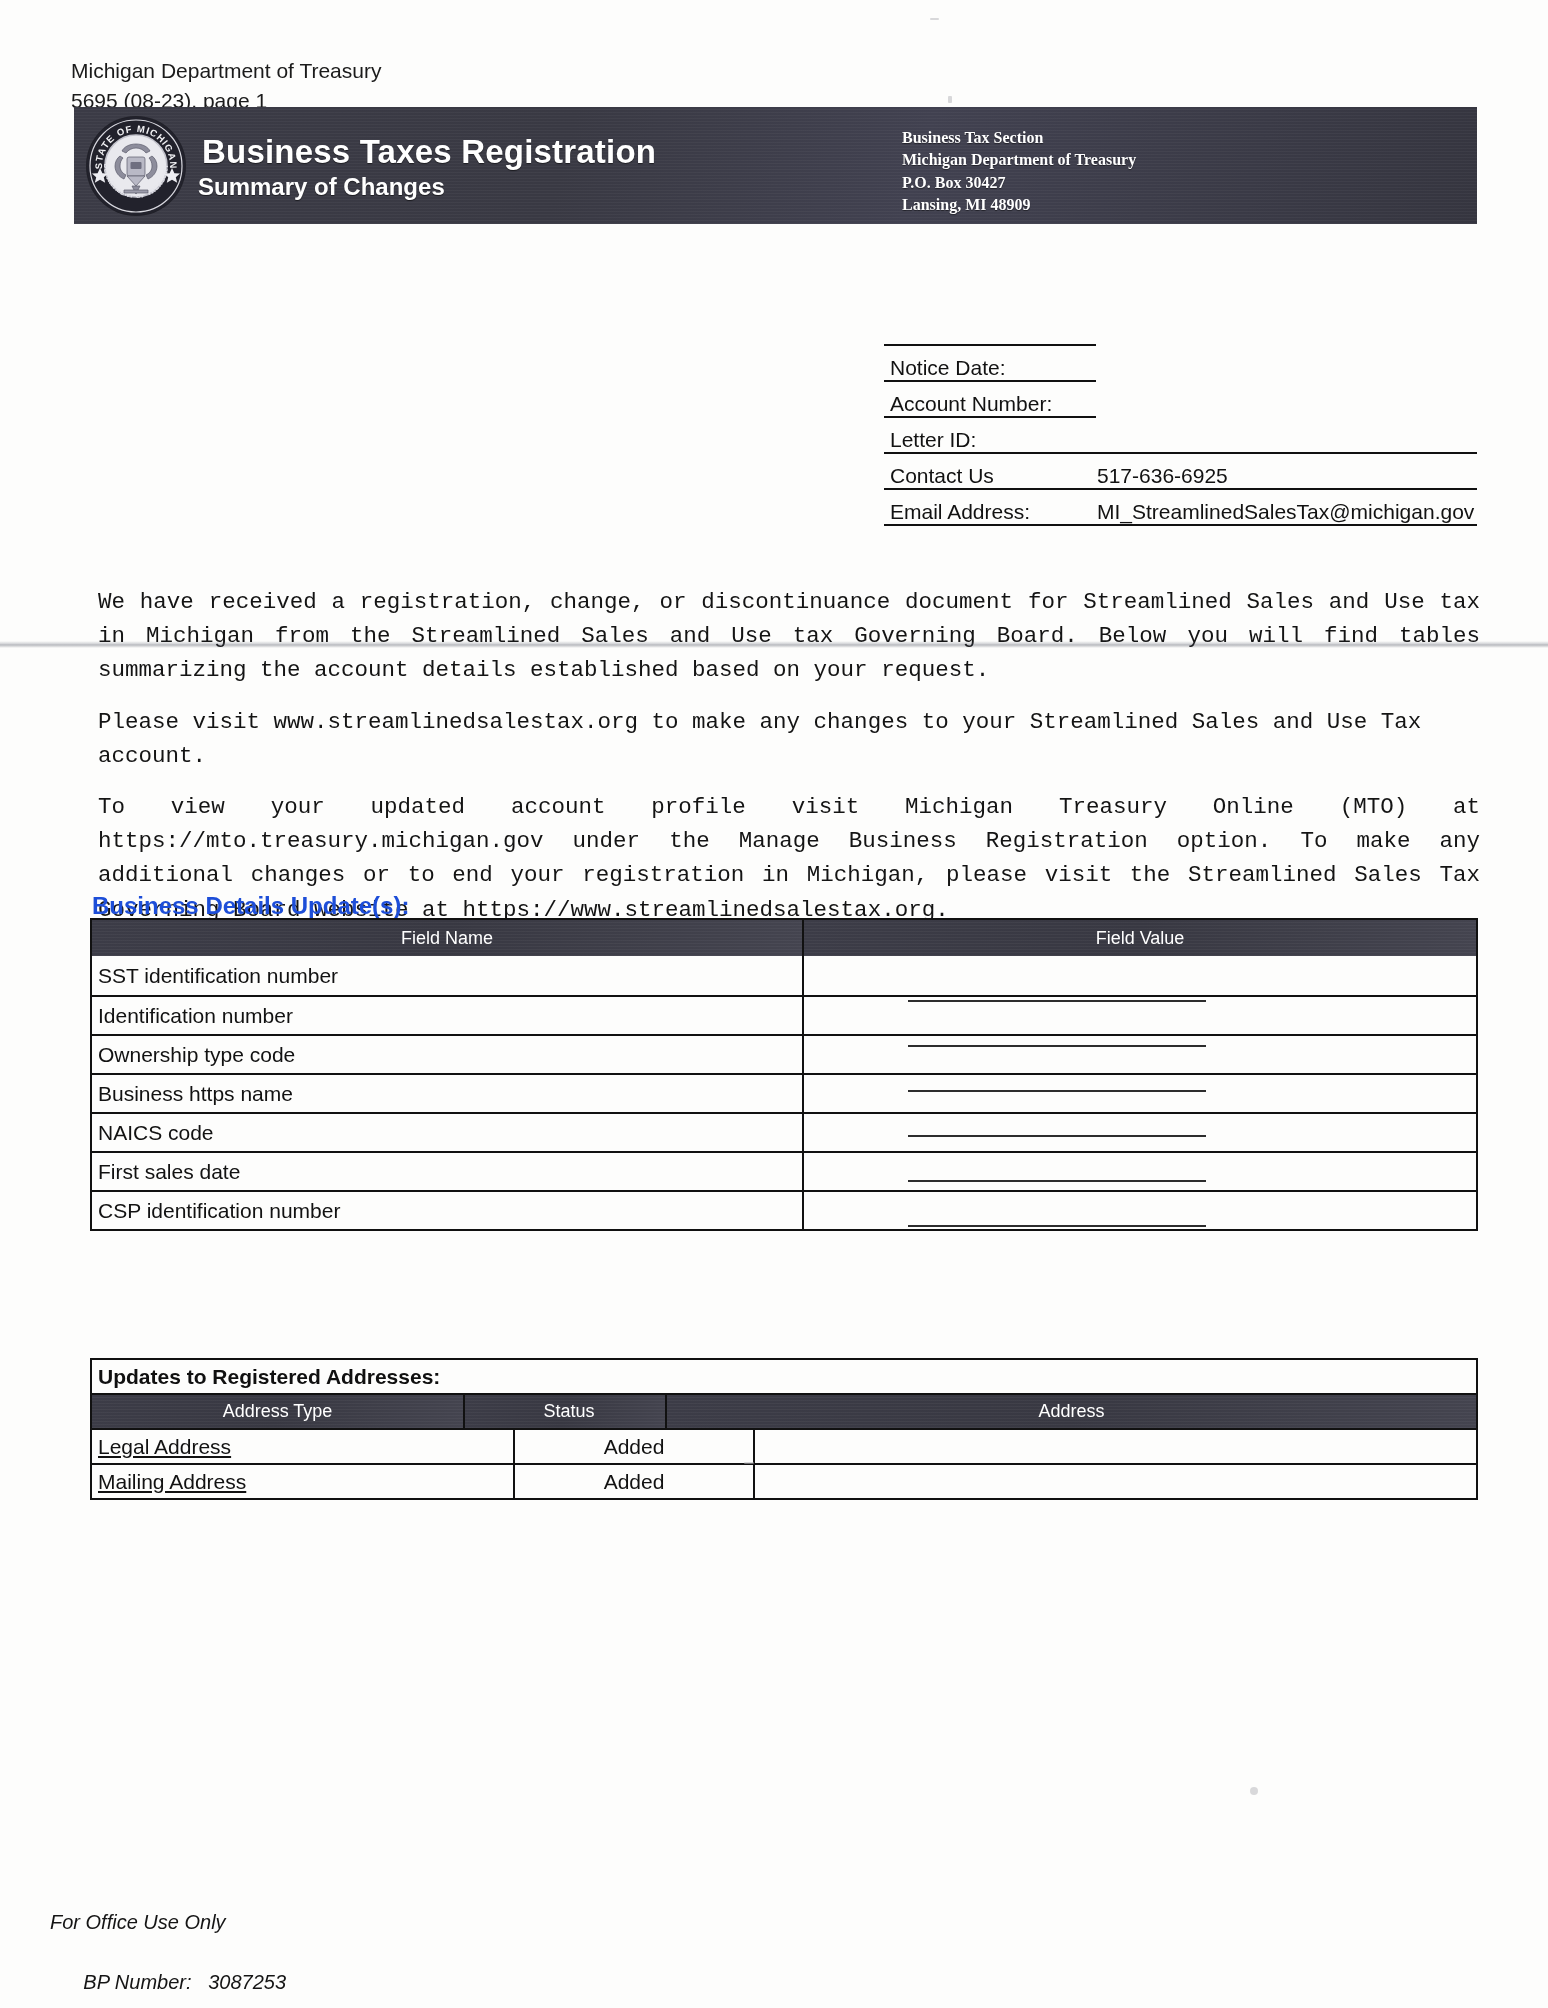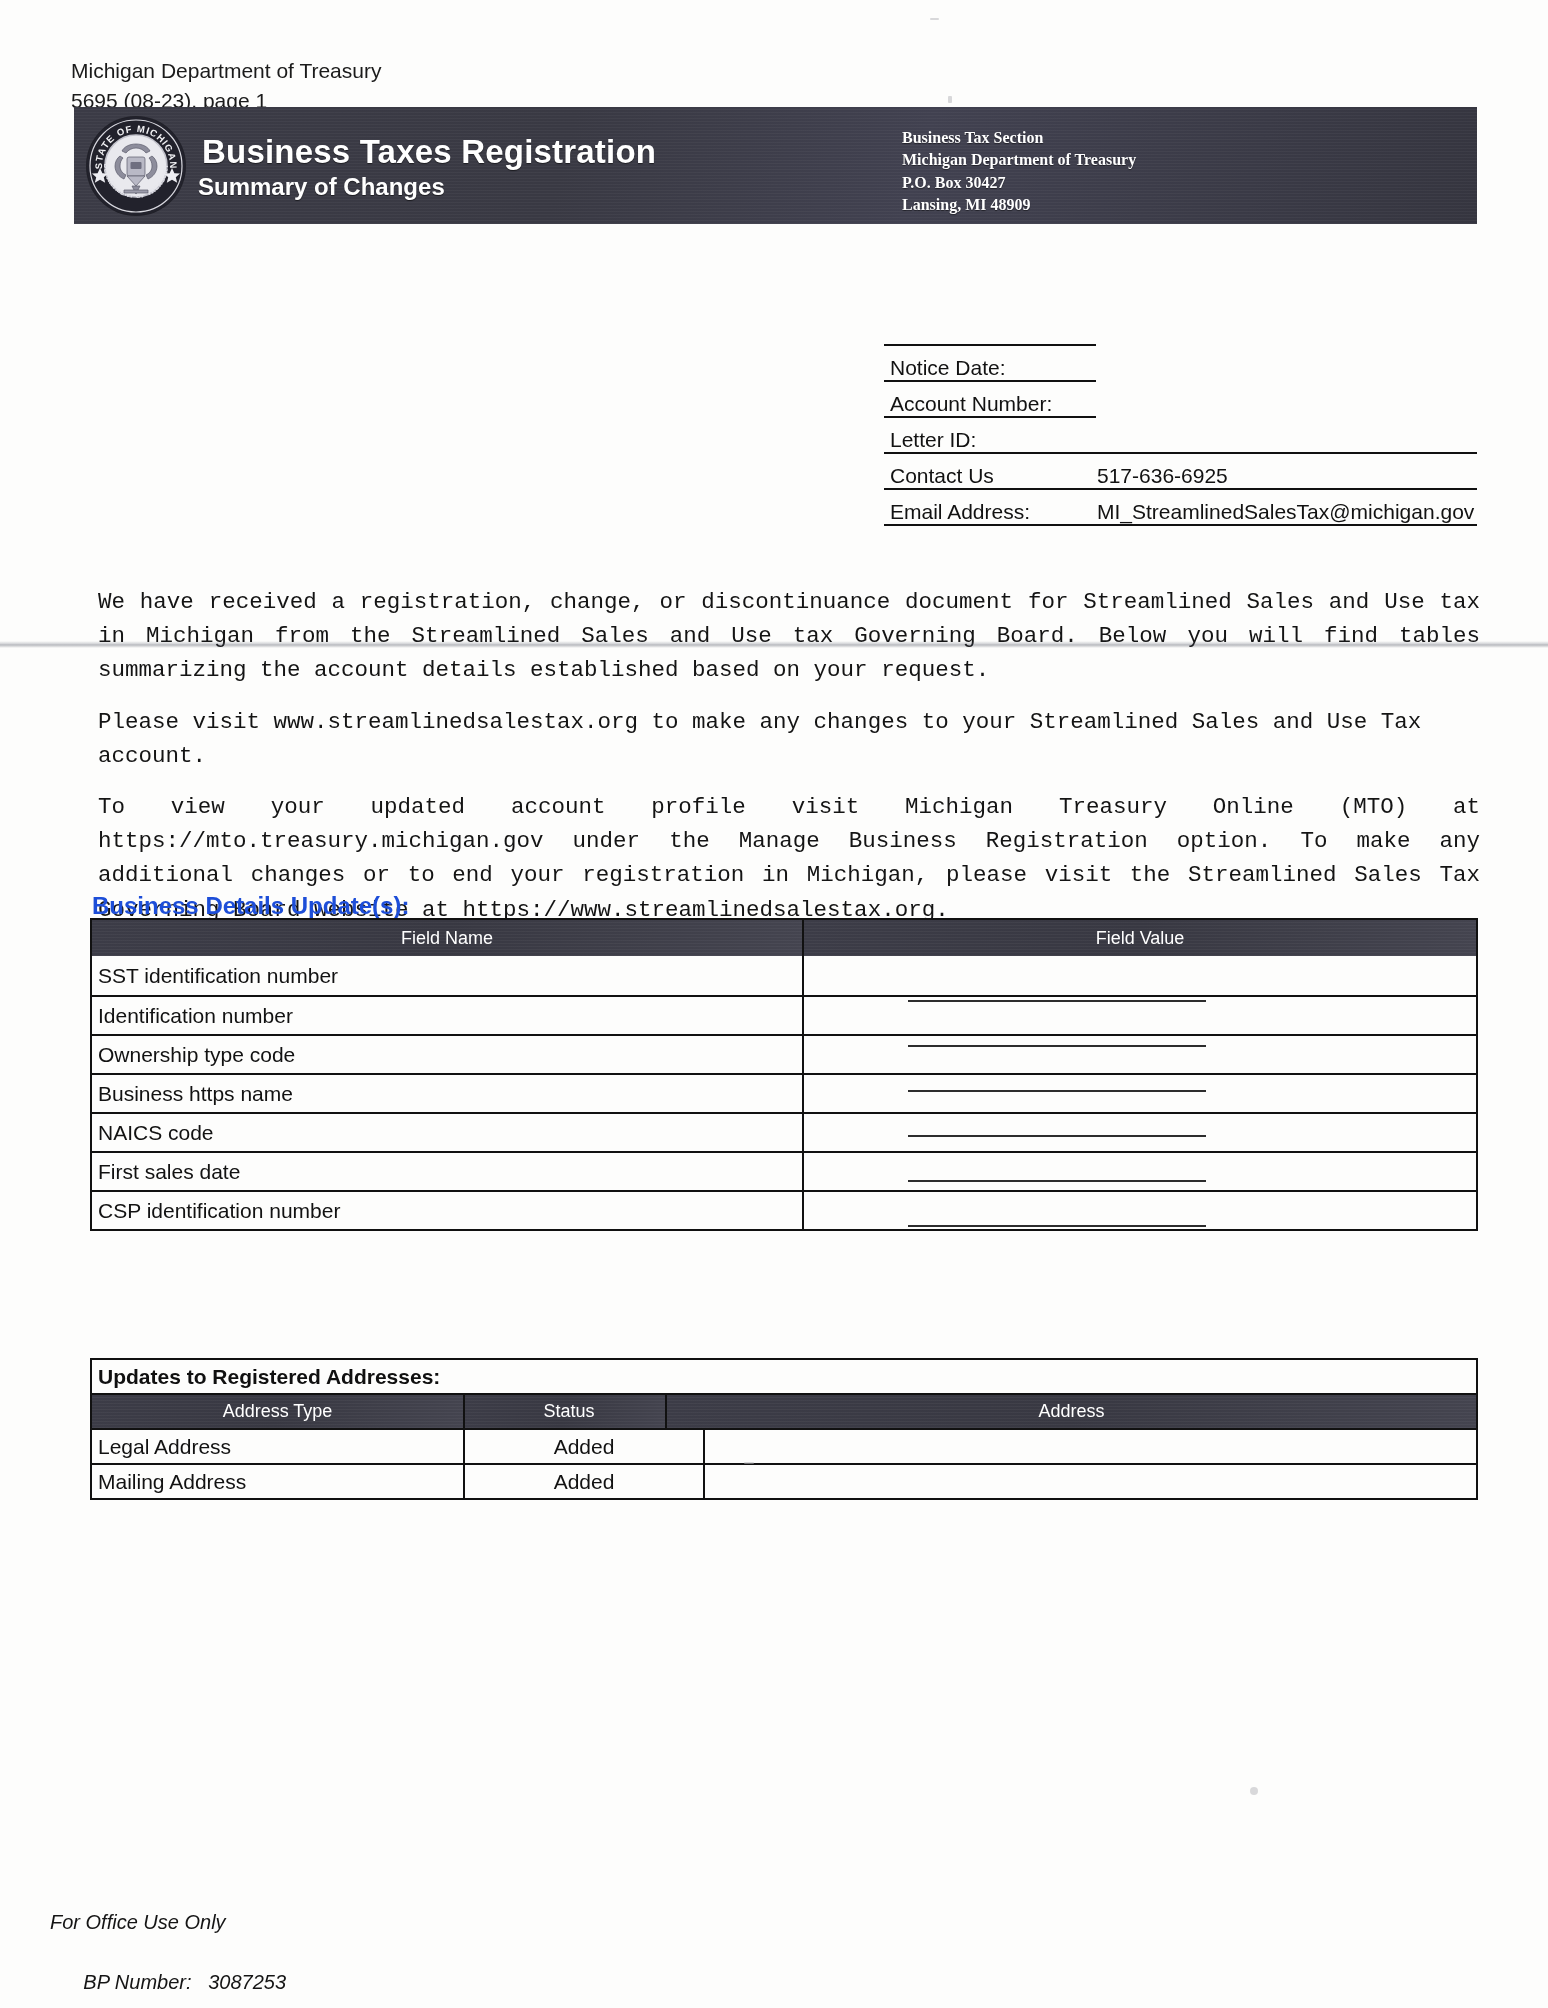--- a/index.html
+++ b/index.html
@@ -261,26 +261,27 @@
   .addr-row {
     display: flex;
     height: 35px;
     border-top: 2px solid #111;
     box-sizing: border-box;
     font-size: 21px;
     color: #121212;
   }
   .addr-row:first-of-type { border-top: none; }
   .addr-row .a1 {
-    width: 373px;
+    width: 423px;
     border-right: 2px solid #111;
     box-sizing: border-box;
     display: flex; align-items: center;
     padding-left: 6px;
     white-space: nowrap;
+    text-decoration: underline;
   }
   .addr-row .a2 {
     width: 240px;
     border-right: 2px solid #111;
     box-sizing: border-box;
     display: flex; align-items: center; justify-content: center;
   }
   .addr-row .a3 { flex: 1; position: relative; }
 
   

